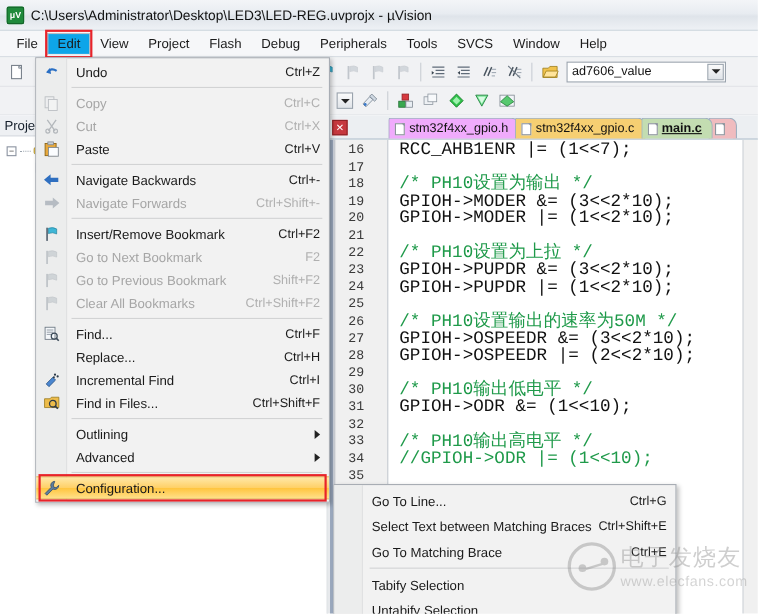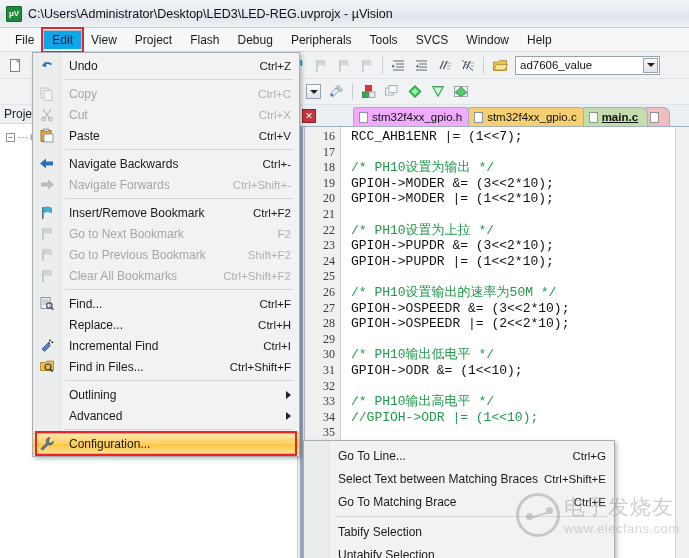--- a/index.html
+++ b/index.html
@@ -129,28 +129,28 @@
   .tab.blue { background:#f0abfc;margin-left:33px; }
   .tab.gold { background:#f6cf72; z-index:3; }
   .tab.green{ background:#c3ddb1; z-index:4; }
   .tab.pink { background:#f0bcbf; z-index:2; width:26px; padding-right:4px; }
   .tab.sel .lbl { text-decoration:underline; font-weight:bold; }
 
   .code-area { flex:1 1 auto; display:flex; overflow:hidden; background:#fff; position:relative; }
   .gutter-left { width:7px; background:#e7e9ec; border-right:1px solid #b9bec5; flex:0 0 auto;}
   .gutter-left .mark { width:3px; height:100%; background:#9aa8bd; margin-left:2px; }
   .linenos {
-    width:36px; background:#f0f0f0; border-right:1px solid #c8cdd3;
-    text-align:right; padding-right:5px; flex:0 0 auto;
-    font-family:Liberation Serif, serif; font-size:12px; color:#3a3a3a;
+    width:48px; background:#f0f0f0; border-right:1px solid #c8cdd3;
+    text-align:right; padding-right:21px; flex:0 0 auto;
+    font-family:Liberation Mono, monospace; font-size:12px; color:#3a3a3a;
     line-height:15.6px; padding-top:2px;
   }
   .codelines {
     flex:1 1 auto; padding-left:10px; padding-top:2px;
-    font-family:"Liberation Mono", monospace; font-size:13px;
+    font-family:"Liberation Mono", monospace; font-size:16px;
     line-height:15.6px; color:#111; white-space:pre;
   }
   .cmt { color:#1f9a4a; }
   .kw  { color:#2222bb; }
 
   
   .vscroll{ width:14px; background:#f0f0f0; border-left:1px solid #cfd4da; flex:0 0 auto;}
 
   
   .menu {

